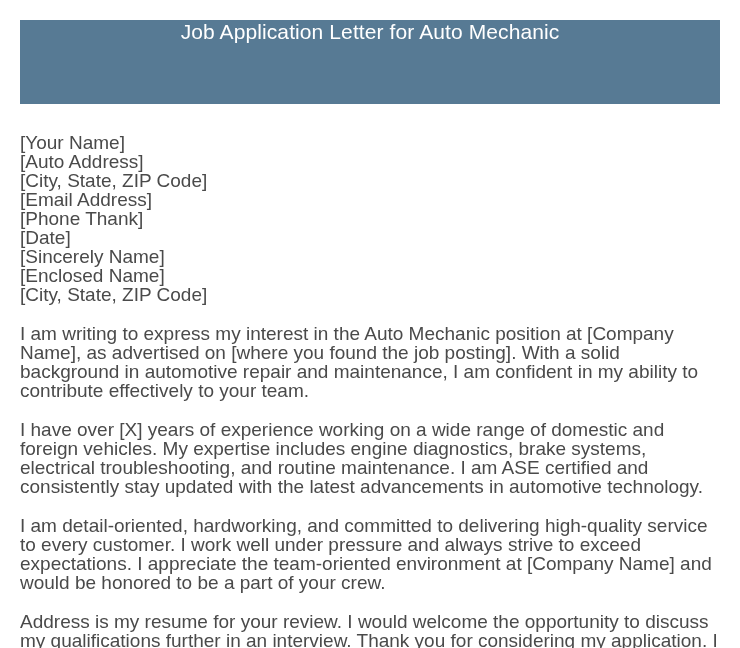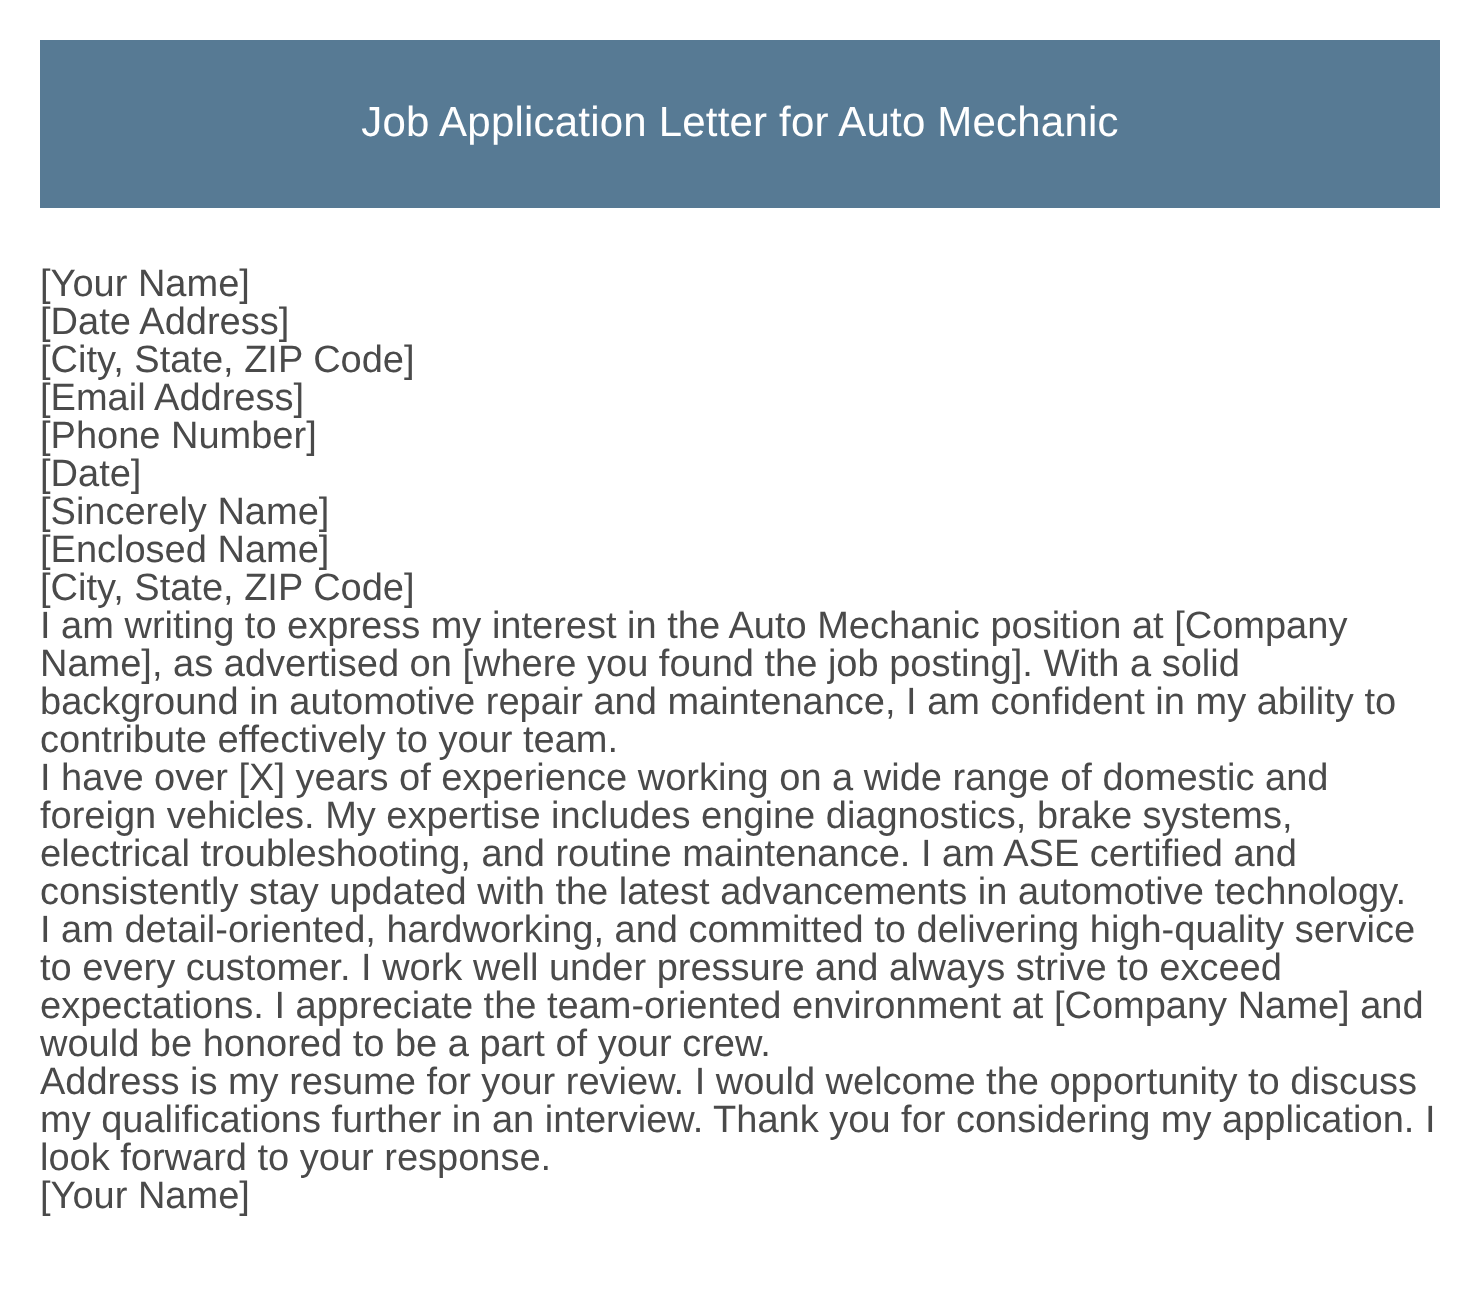--- a/index.html
+++ b/index.html
@@ -15,21 +15,20 @@
       font-family: "Liberation Sans", sans-serif;
     }
     .header {
       position: absolute;
       left: 20px;
       top: 20px;
       width: 700px;
       height: 84px;
       background: #577a94;
       display: flex;
-      align-items: center;
       justify-content: center;
     }
     .header-title {
       color: #ffffff;
       font-size: 21px;
       letter-spacing: 0.1px;
     }
     .letter {
       position: absolute;
       left: 20px;
@@ -38,35 +37,36 @@
       color: #4a4a4a;
       font-size: 19px;
       line-height: 19px;
     }
     .line {
       display: block;
       white-space: nowrap;
     }
     .para {
       display: block;
+      margin-top: 20px;
     }
   </style>
 </head>
 <body>
 
 <div class="header">
   <span class="header-title">Job Application Letter for Auto Mechanic</span>
 </div>
 
 <div class="letter">
   <span class="line">[Your Name]</span>
-  <span class="line">[Date Address]</span>
+  <span class="line">[Auto Address]</span>
   <span class="line">[City, State, ZIP Code]</span>
   <span class="line">[Email Address]</span>
-  <span class="line">[Phone Number]</span>
+  <span class="line">[Phone Thank]</span>
   <span class="line">[Date]</span>
   <span class="line">[Sincerely Name]</span>
   <span class="line">[Enclosed Name]</span>
   <span class="line">[City, State, ZIP Code]</span>
   <span class="para">I am writing to express my interest in the Auto Mechanic position at [Company Name], as advertised on [where you found the job posting]. With a solid background in automotive repair and maintenance, I am confident in my ability to contribute effectively to your team.</span>
   <span class="para">I have over [X] years of experience working on a wide range of domestic and foreign vehicles. My expertise includes engine diagnostics, brake systems, electrical troubleshooting, and routine maintenance. I am ASE certified and consistently stay updated with the latest advancements in automotive technology.</span>
   <span class="para">I am detail-oriented, hardworking, and committed to delivering high-quality service to every customer. I work well under pressure and always strive to exceed expectations. I appreciate the team-oriented environment at [Company Name] and would be honored to be a part of your crew.</span>
   <span class="para">Address is my resume for your review. I would welcome the opportunity to discuss my qualifications further in an interview. Thank you for considering my application. I look forward to your response.</span>
   <span class="line">[Your Name]</span>
 </div>

